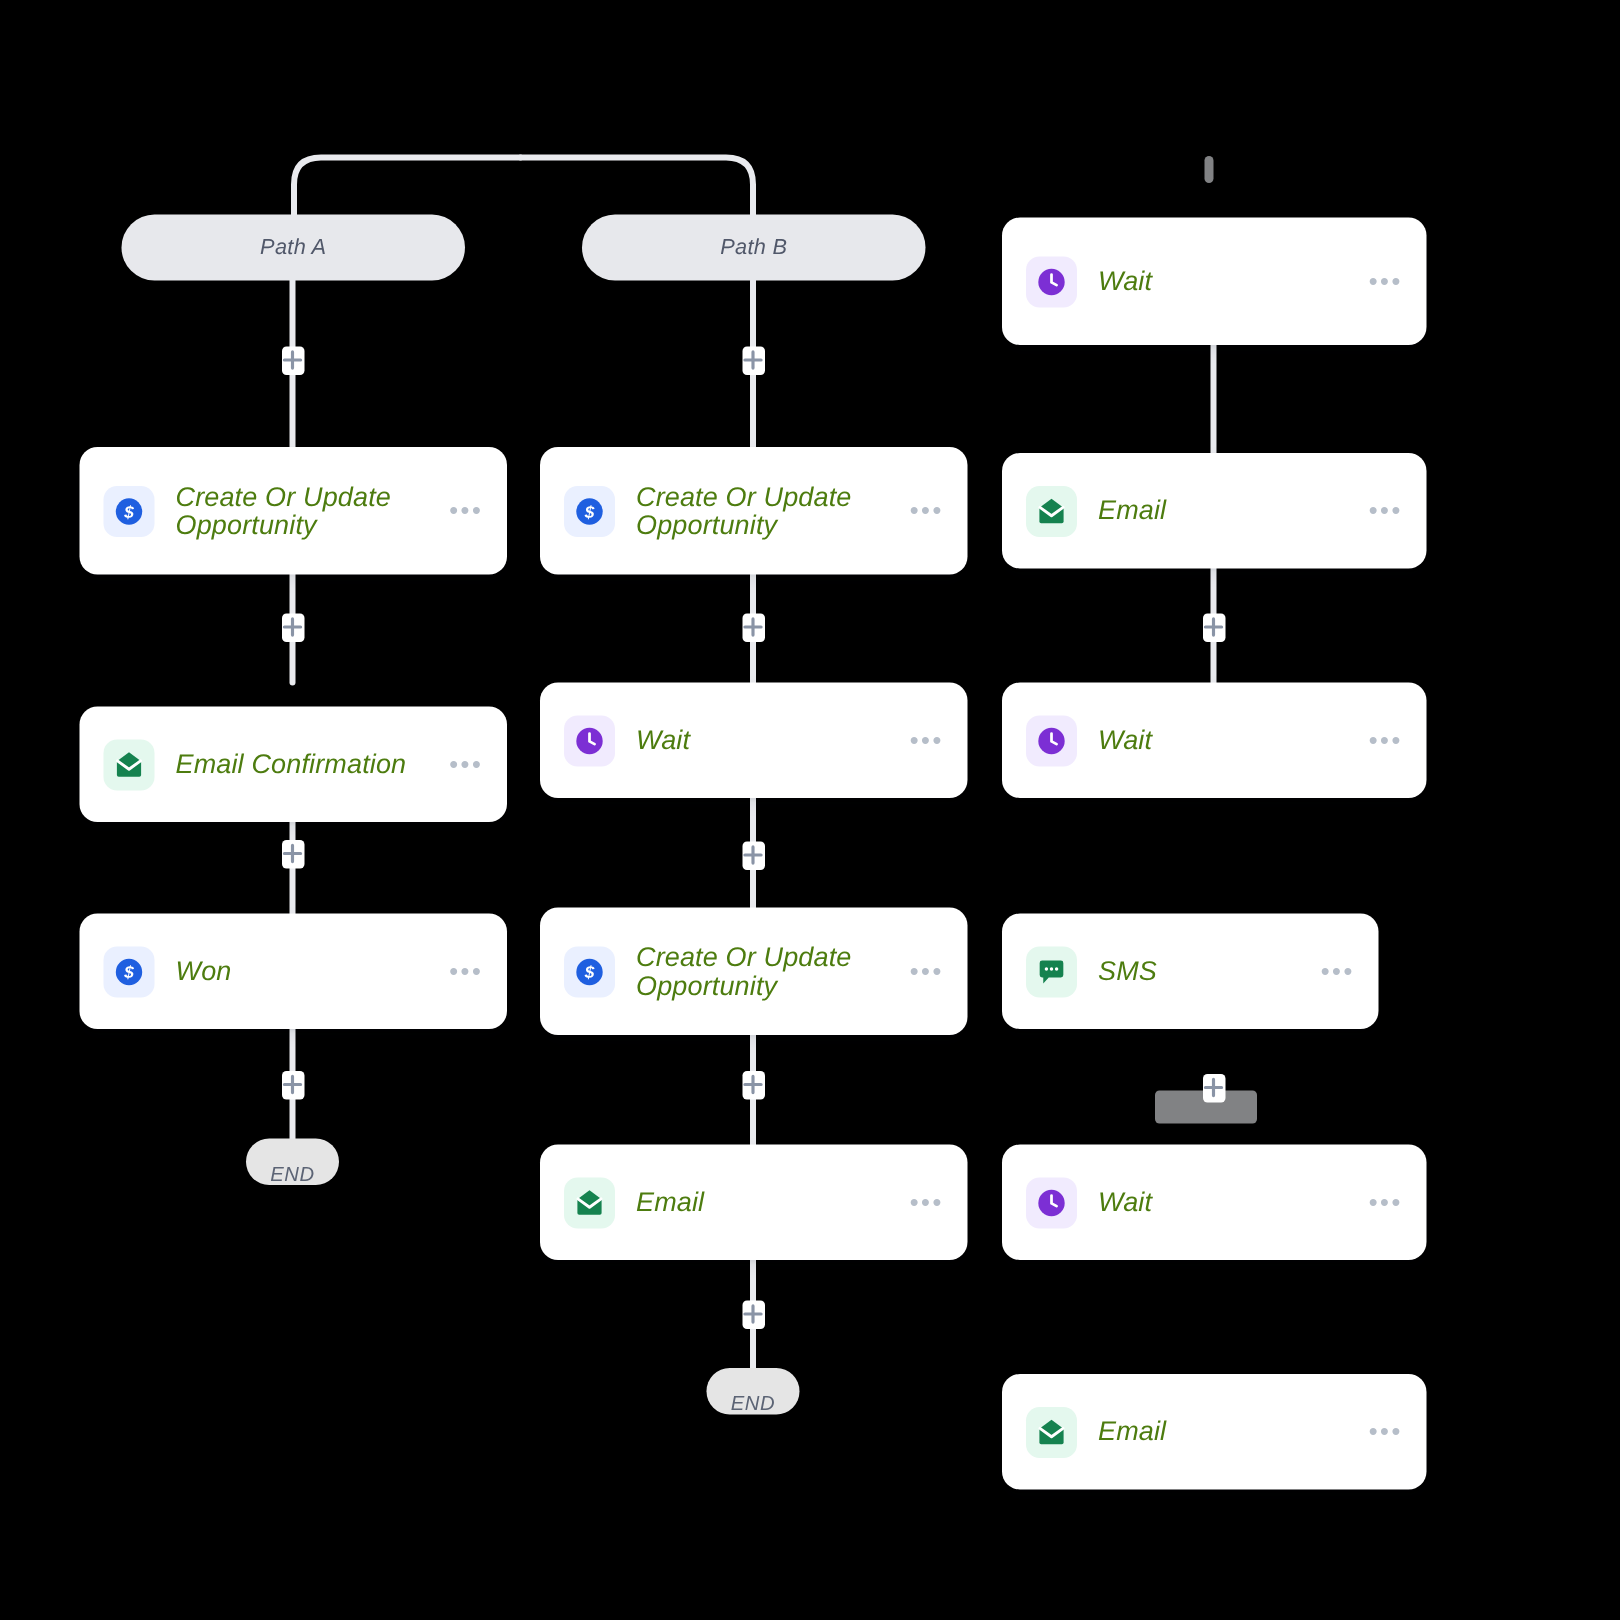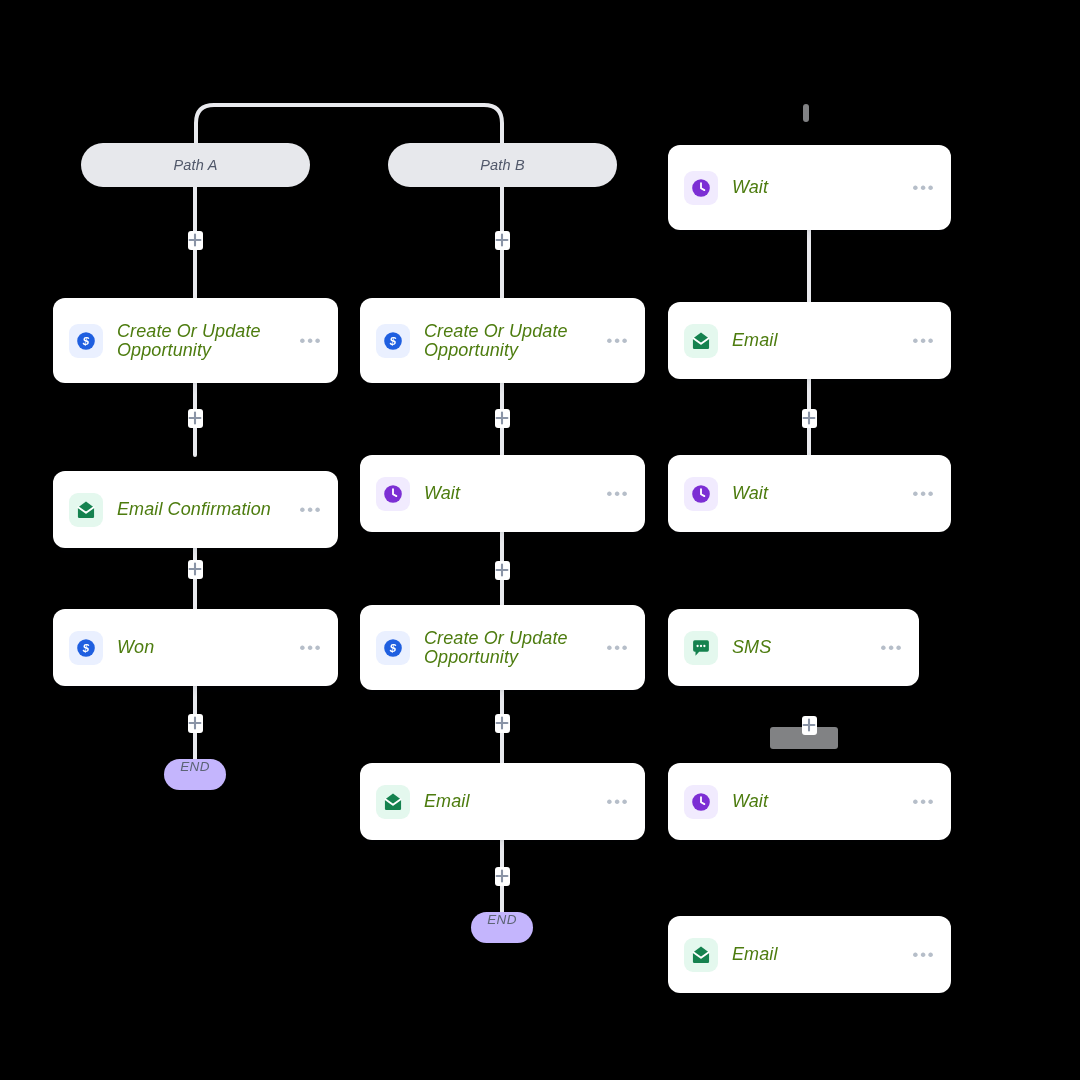--- a/index.html
+++ b/index.html
@@ -52,23 +52,23 @@
   .pill{
     position:absolute;
     background:#e7e8ec;
     border-radius:22px;
     display:flex;align-items:center;justify-content:center;
     color:#51586a;font-size:14.5px;letter-spacing:.2px;
     box-sizing:border-box;z-index:3;
   }
   .endpill{
     position:absolute;
-    background:#c4b5fd;
+    background:#e5e5e5;
     border-radius:16px;
-    display:flex;align-items:flex-start;justify-content:center;
+    display:flex;align-items:flex-end;justify-content:center;
     color:#5c6475;font-size:13.5px;letter-spacing:.4px;
     box-sizing:border-box;z-index:3;
   }
 
   
   .plus{
     position:absolute;z-index:4;
     width:20px;height:20px;margin-left:-10px;margin-top:-10px;
     display:flex;align-items:center;justify-content:center;
   }

